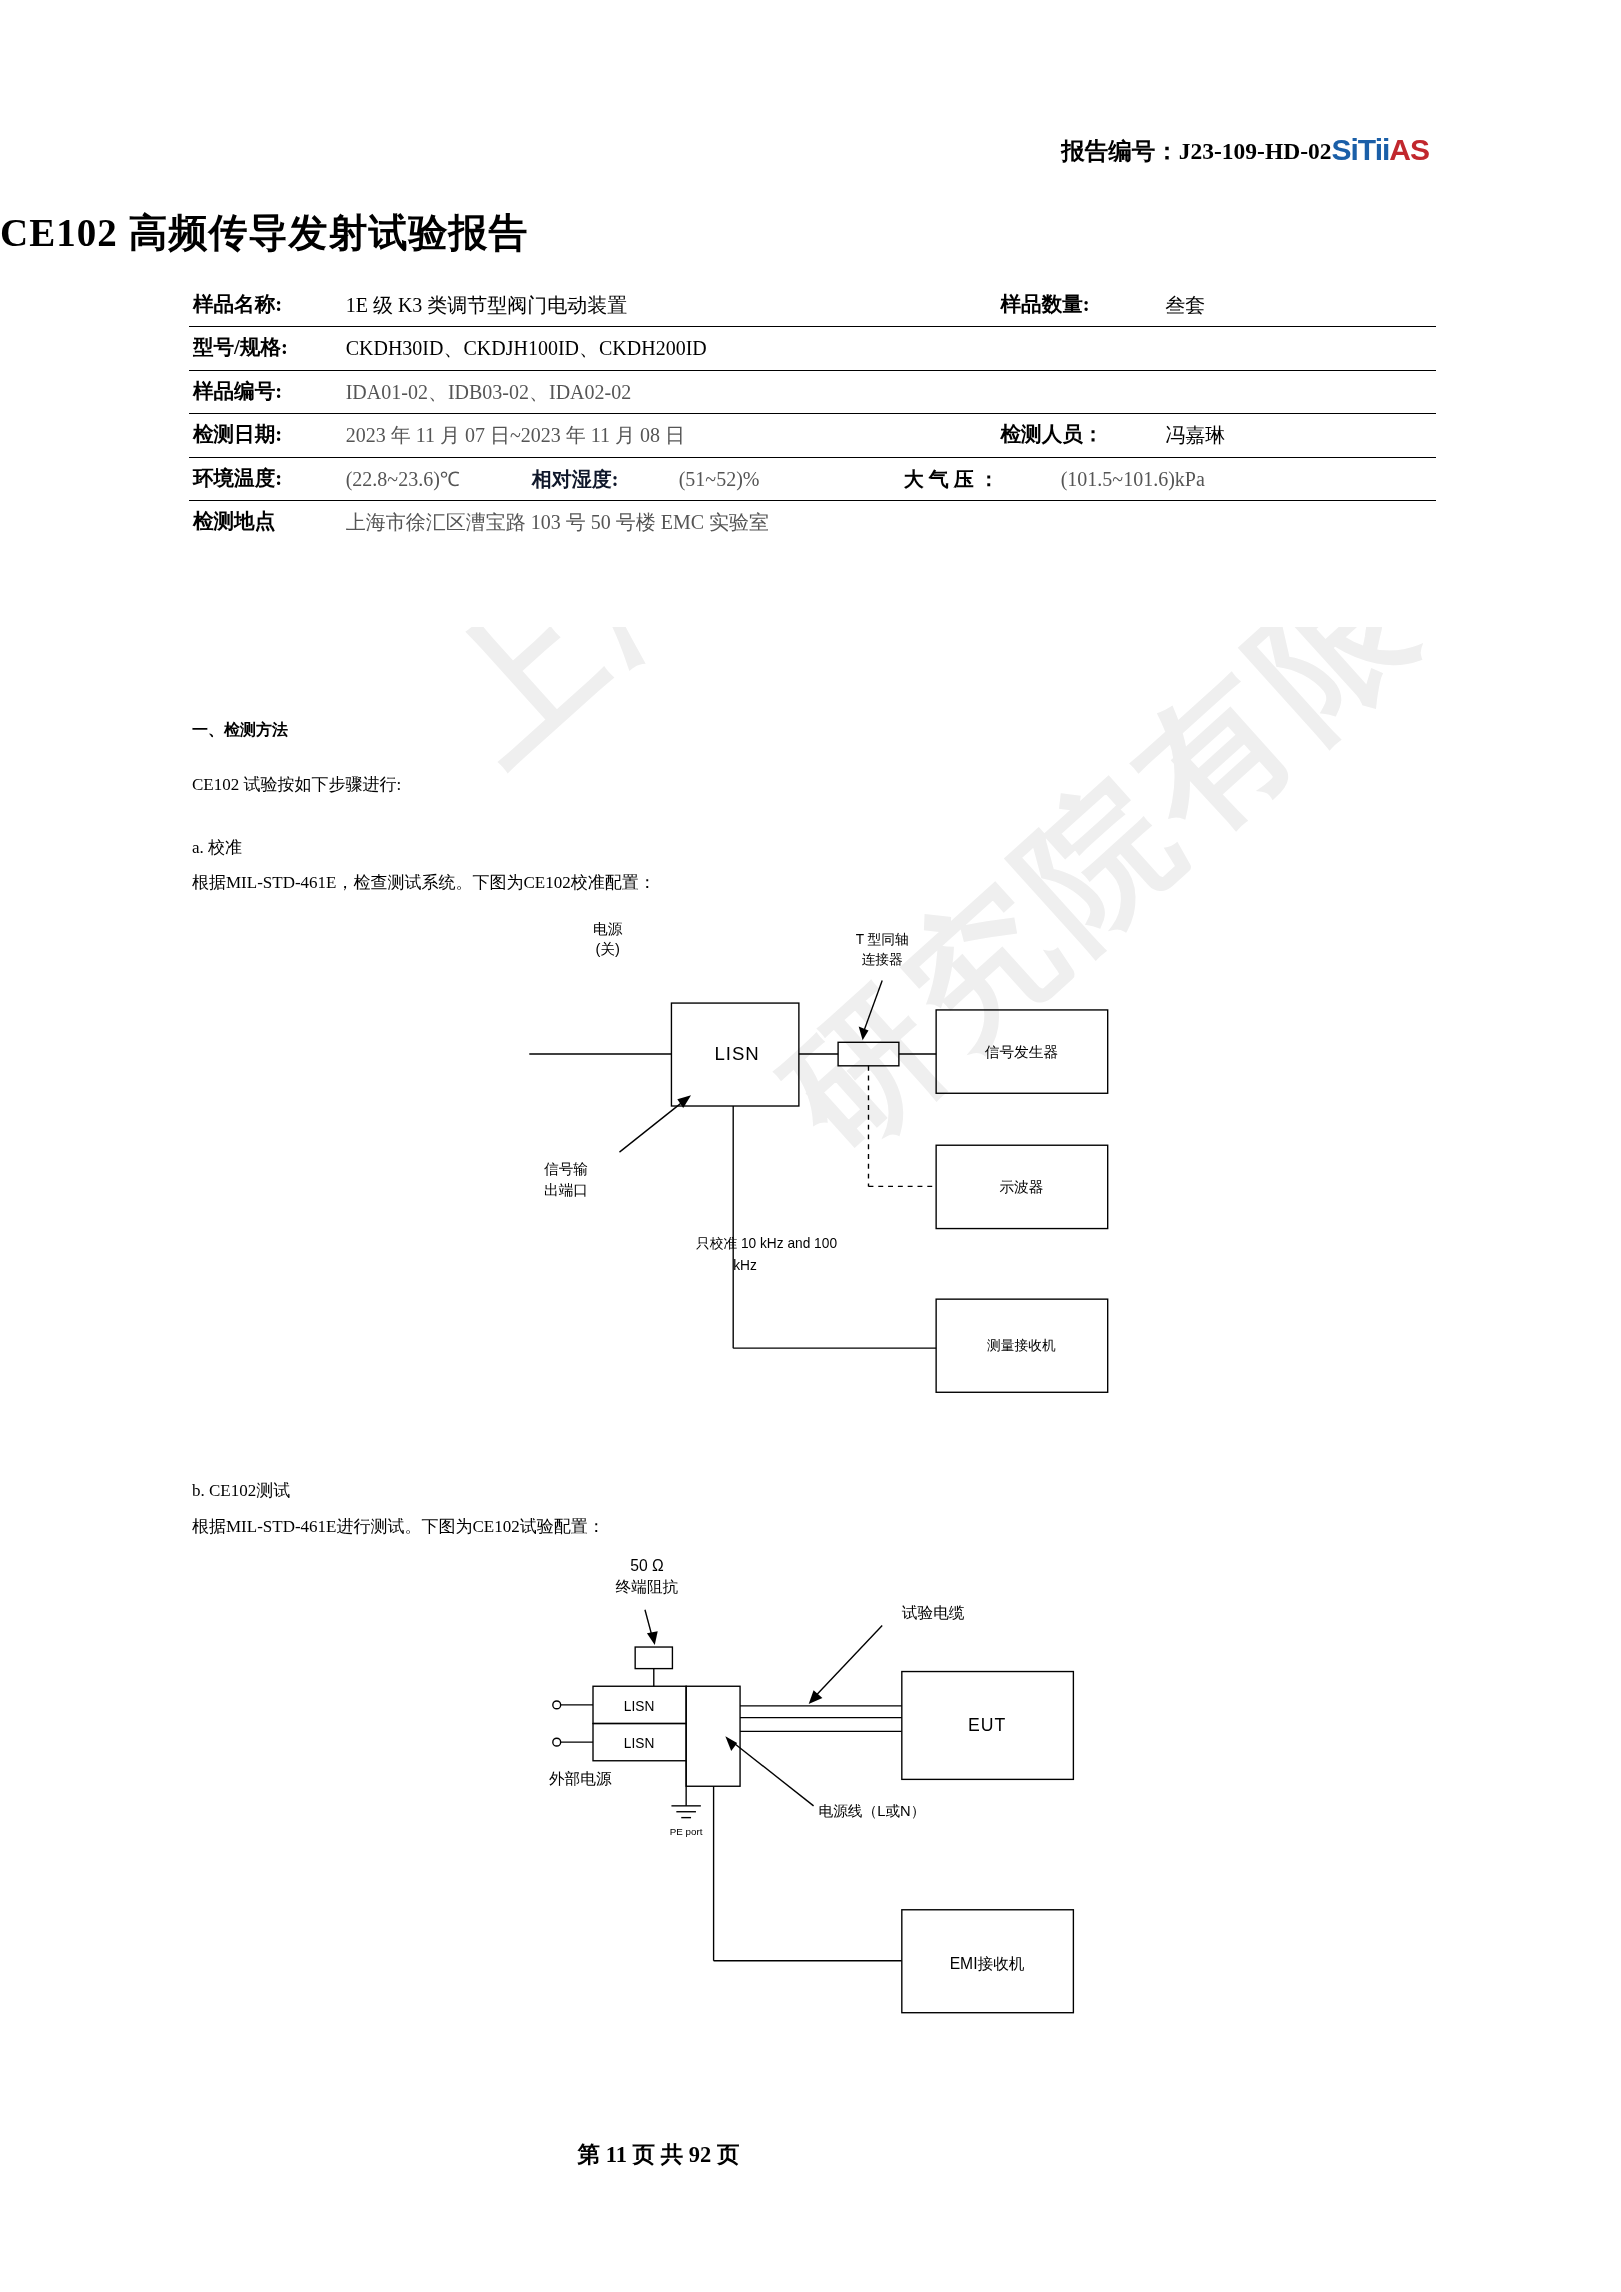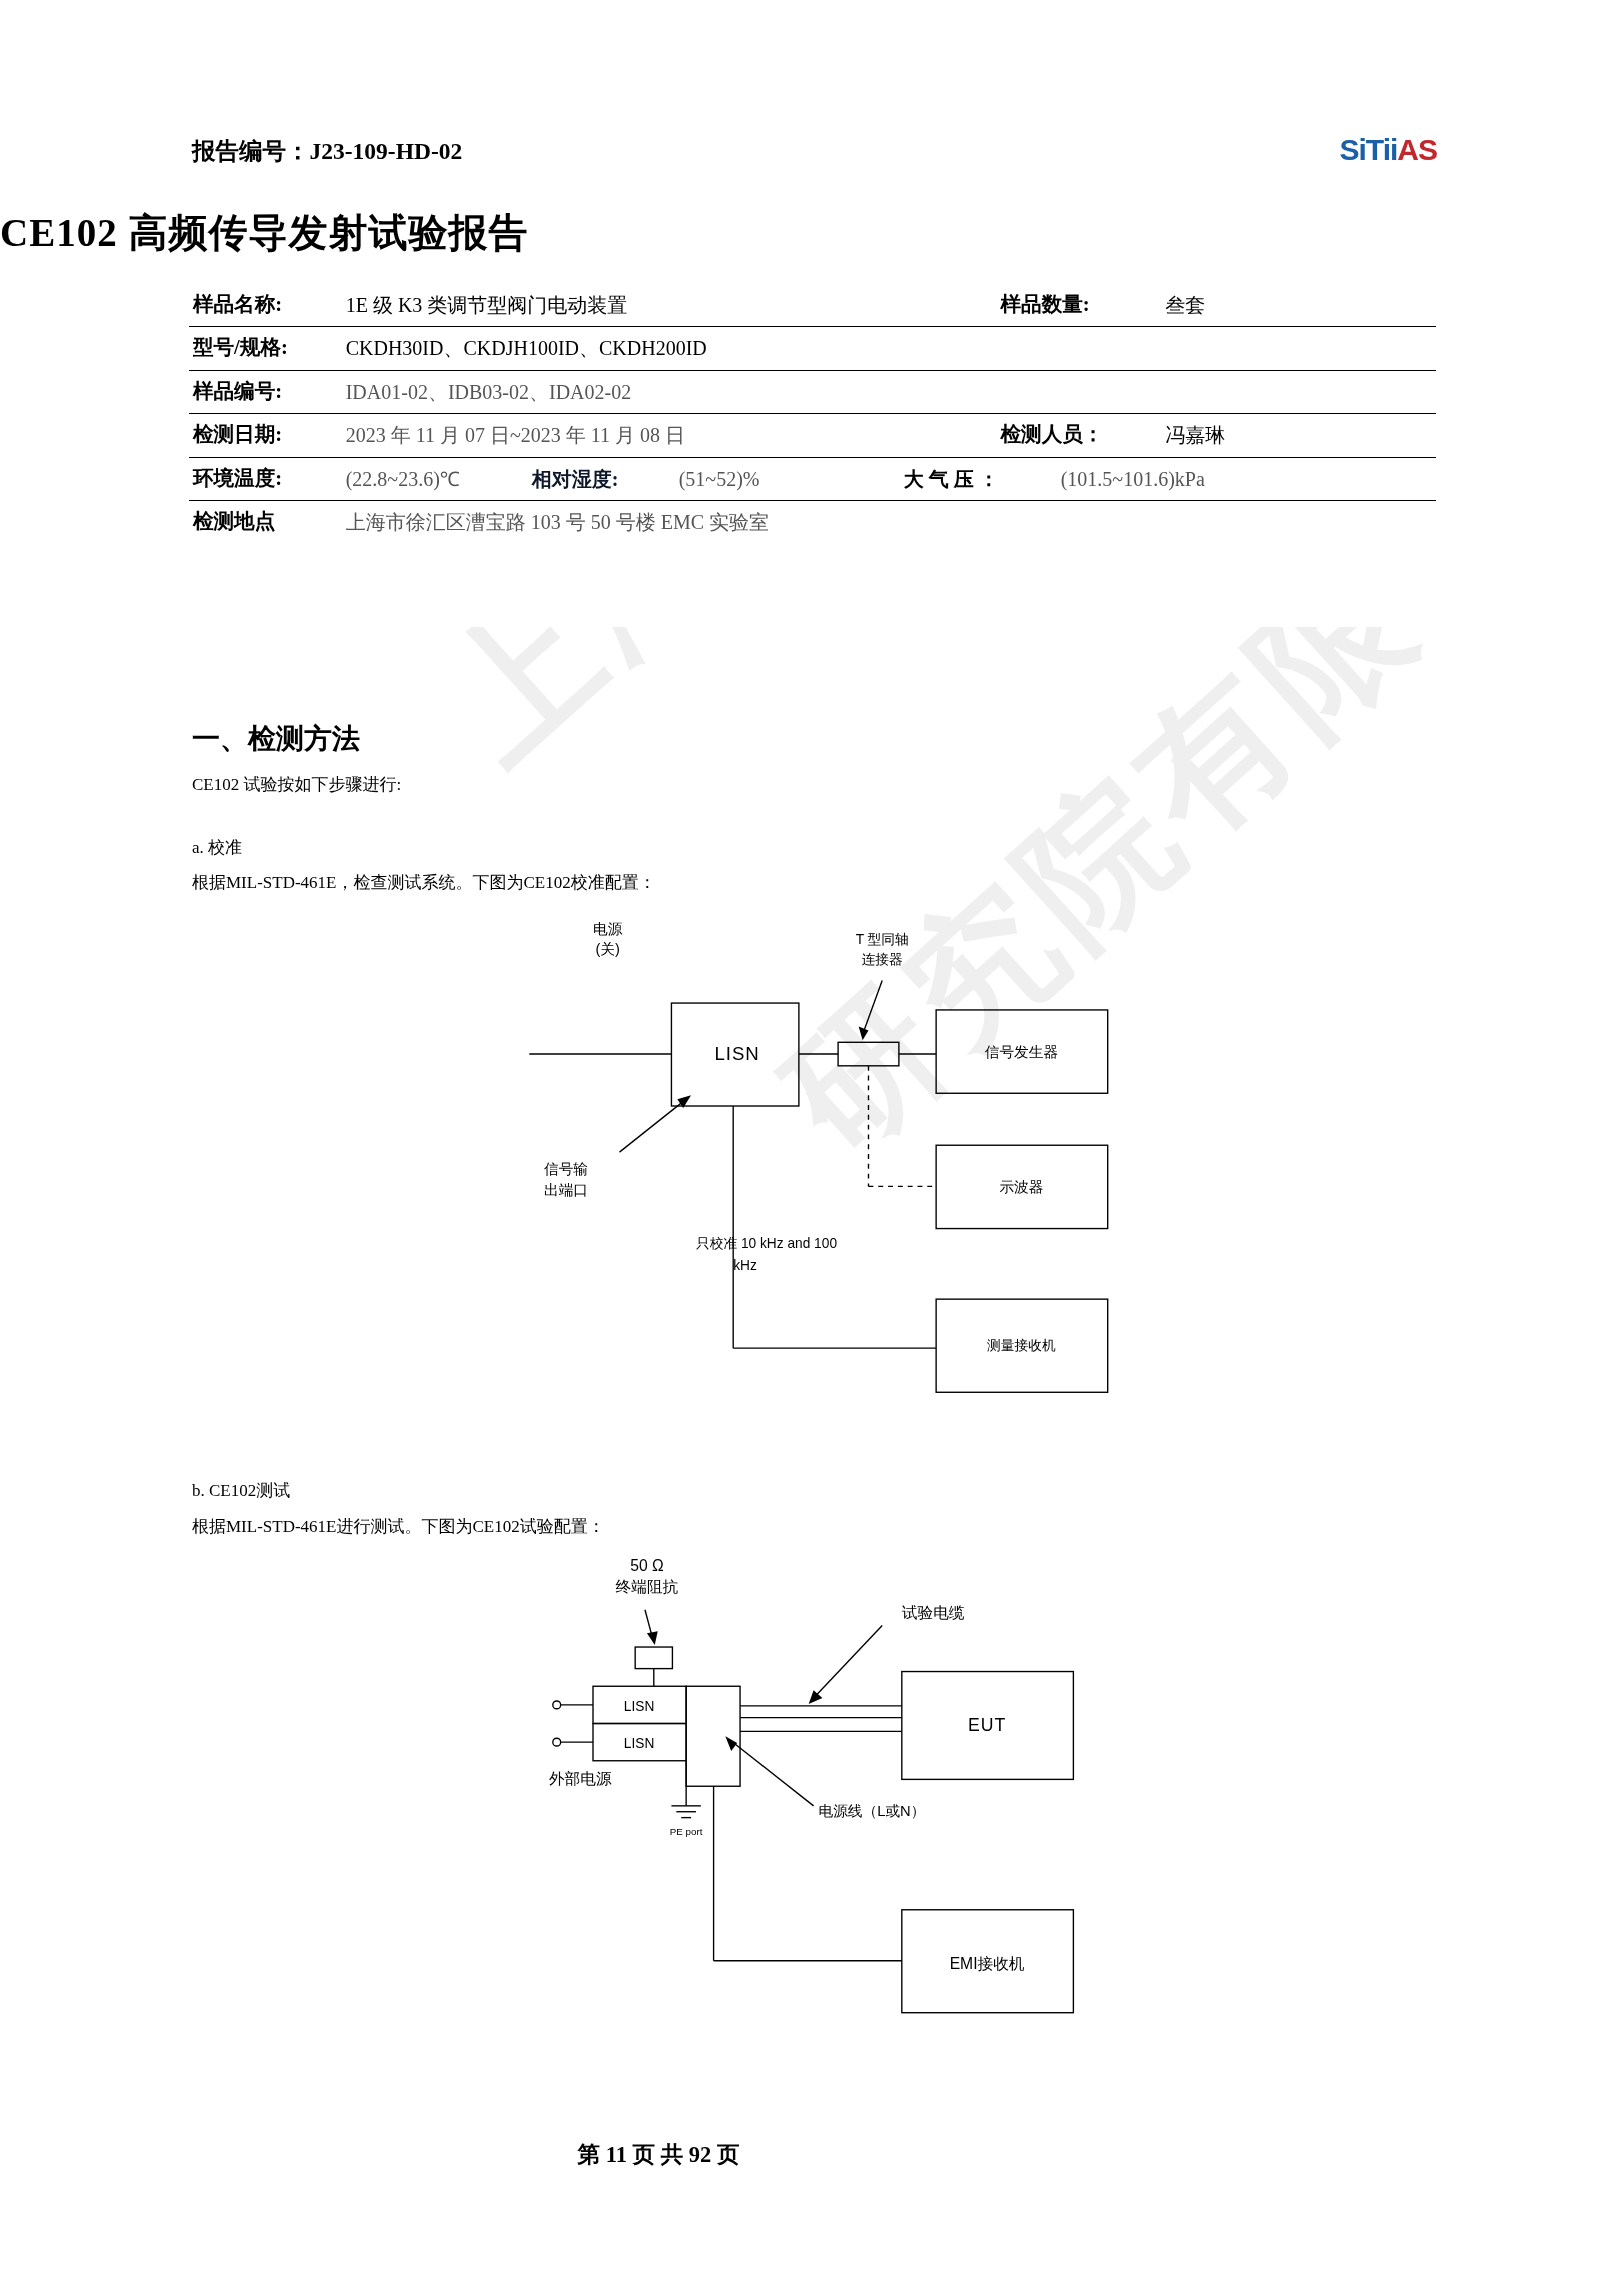--- a/index.html
+++ b/index.html
@@ -48,26 +48,26 @@
   .wm2 { left: 549px; top: 421px; }
 
   .content {
     position: relative;
     z-index: 2;
   }
 
   
   .hdr {
     position: absolute;
-    left: 192px;
+    left: 184px;
     top: 135px;
     width: 1245px;
     display: flex;
     align-items: flex-start;
-    justify-content: space-between;
+    justify-content: flex-end;
   }
   .hdr-left {
     font-size: 23.5px;
     font-weight: bold;
     font-family: "Liberation Serif", serif;
   }
   .logo {
     font-family: "Liberation Sans", sans-serif;
     font-size: 30px;
     font-weight: bold;
@@ -119,21 +119,21 @@
     white-space: nowrap;
     text-align: left;
     padding-left: 25.5px;
     font-size: 20.6px;
   }
 
   
   .sec-title {
     position: absolute;
     left: 192px;
-    font-size: 28px;
+    font-size: 16px;
     font-weight: bold;
   }
   .para {
     position: absolute;
     left: 192px;
     font-size: 17px;
     line-height: 1.5;
   }
 
   

